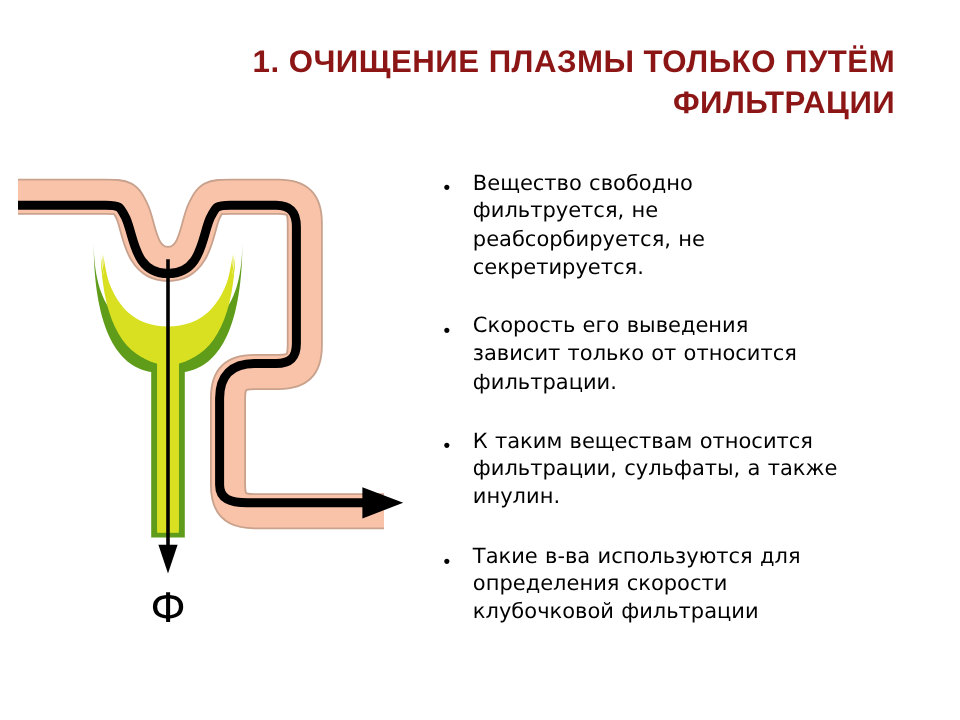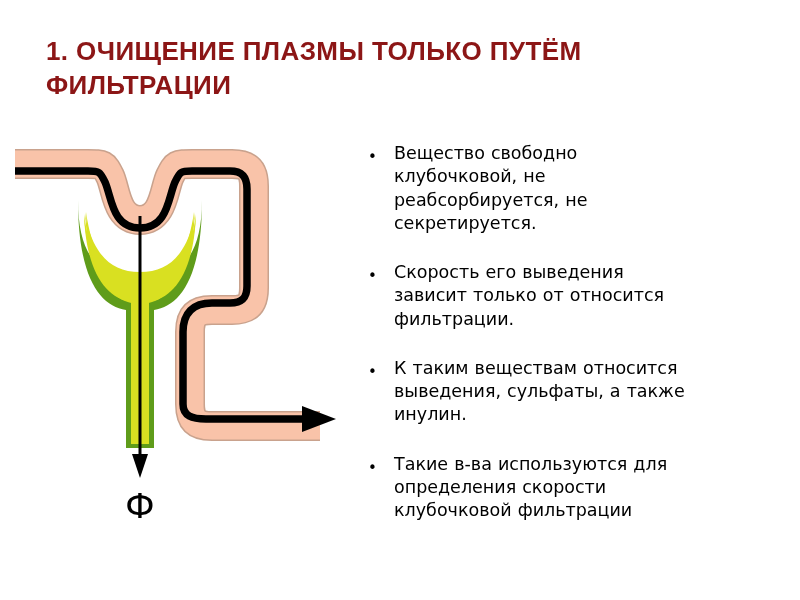--- a/index.html
+++ b/index.html
@@ -20,21 +20,21 @@
     position: absolute;
     left: 46px;
     top: 34px;
     width: 700px;
     font-family: "Liberation Sans", "DejaVu Sans", sans-serif;
     font-size: 26px;
     font-weight: bold;
     line-height: 1.32;
     color: #8c1616;
     letter-spacing: 0.4px;
-    text-align: left;
+    text-align: right;
     white-space: pre-line;
   }
 
   
   #bullet-list {
     position: absolute;
     left: 368px;
     top: 142px;
     width: 420px;
   }
@@ -77,36 +77,36 @@
 <body>
 
 <div id="slide-title">1. ОЧИЩЕНИЕ ПЛАЗМЫ ТОЛЬКО ПУТЁМ
 ФИЛЬТРАЦИИ</div>
 
 <div id="bullet-list">
 
   <div class="bullet-row">
     <span class="bullet-dot">•</span>
     <span class="bullet-text">Вещество свободно
-клубочковой,                     не
+фильтруется,                     не
 реабсорбируется,              не
 секретируется.</span>
   </div>
 
   <div class="bullet-row">
     <span class="bullet-dot">•</span>
     <span class="bullet-text">Скорость его выведения
 зависит только от относится
 фильтрации.</span>
   </div>
 
   <div class="bullet-row">
     <span class="bullet-dot">•</span>
     <span class="bullet-text">К таким веществам относится
-выведения, сульфаты, а также
+фильтрации, сульфаты, а также
 инулин.</span>
   </div>
 
   <div class="bullet-row">
     <span class="bullet-dot">•</span>
     <span class="bullet-text">Такие в-ва используются    для
 определения скорости
 клубочковой фильтрации</span>
   </div>
 

